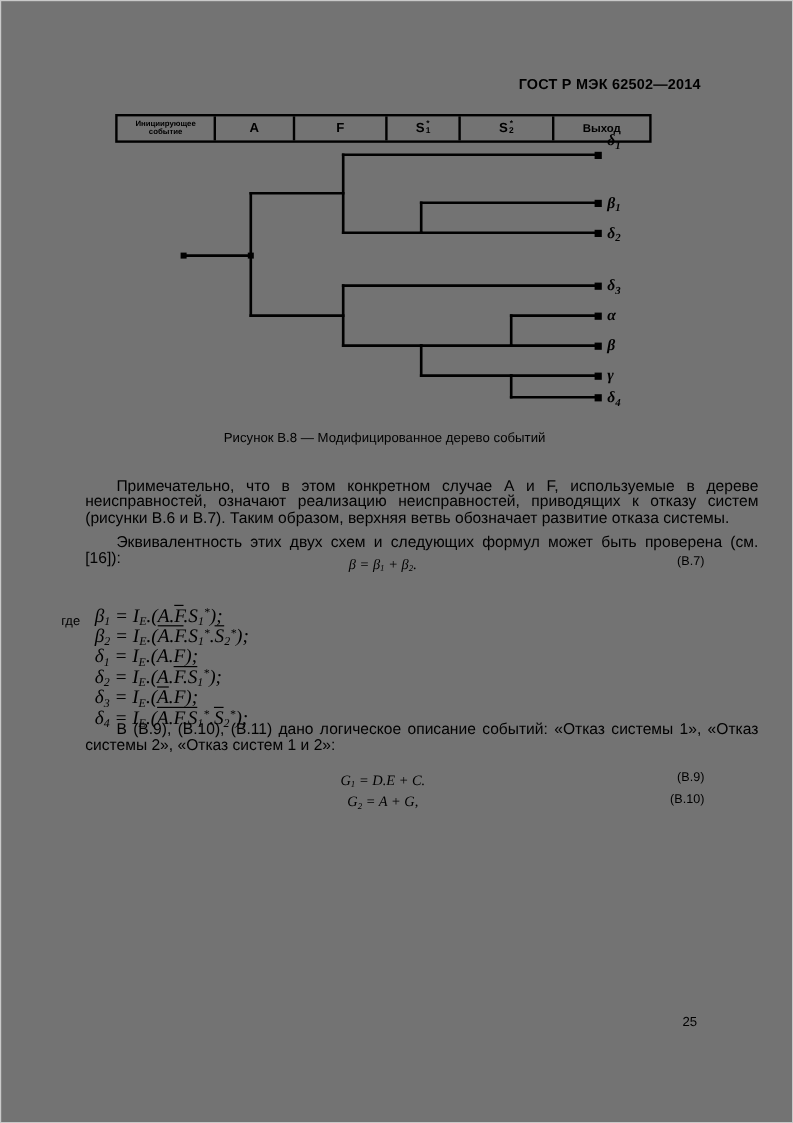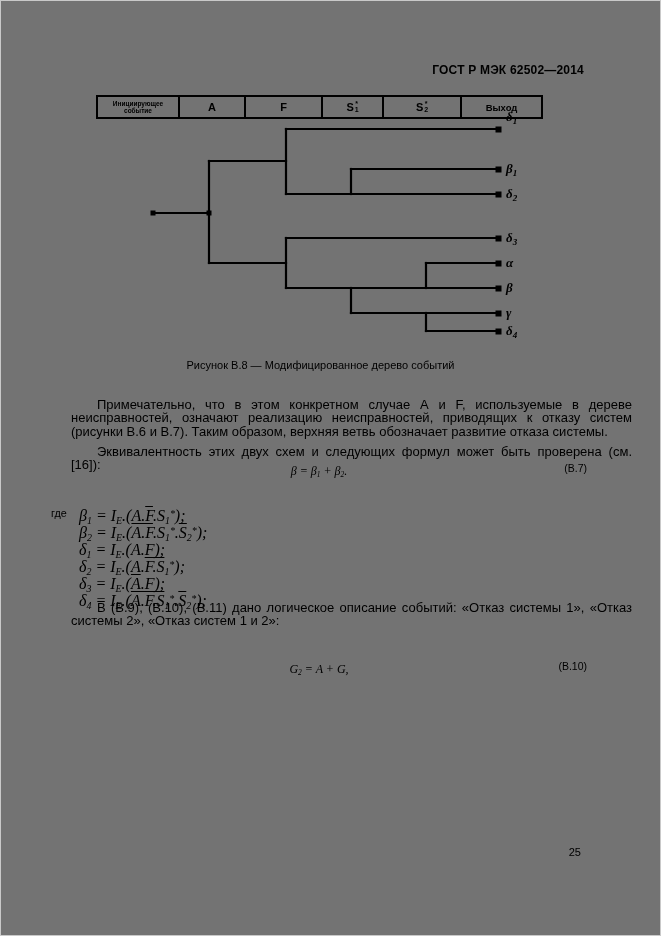--- a/index.html
+++ b/index.html
@@ -61,21 +61,21 @@
     position: absolute; right: 0; top: 1px;
     font-family: "Liberation Sans", sans-serif; font-style: normal; font-size: 10.5px;
   }
   .eq-b7  { top: 460px; }
   .eq-b8  { top: 478px; }
   .eq-b9  { top: 640px; }
   .eq-b10 { top: 658px; }
   .eq-b11 { top: 676px; }
   
   .defs { position: absolute; left: 50px; top: 506px; }
-  .def-row { display: flex; align-items: flex-start; height: 17px; }
+  .def-row { display: flex; align-items: flex-end; height: 17px; }
   .def-prefix { width: 28px; flex: 0 0 28px; font-size: 10.8px; }
   .def-formula { font-family: "Liberation Serif", serif; font-style: italic; font-size: 16px; }
   
   .f-sub { font-size: 0.62em; vertical-align: -0.28em; }
   .f-sup { font-size: 0.62em; vertical-align: 0.45em; }
   .f-ov  { text-decoration: overline; }
   .page-num {
     position: absolute; top: 845px; right: 79px; font-size: 11px;
   }
 </style>
@@ -195,20 +195,24 @@
       <span class="def-formula"><span>δ</span><span class="f-sub">3</span><span> = </span><span>I</span><span class="f-sub">E</span><span>.(</span><span class="f-ov">A</span><span>.F);</span></span>
     </div>
     <div class="def-row">
       <span class="def-prefix"></span>
       <span class="def-formula"><span>δ</span><span class="f-sub">4</span><span> = </span><span>I</span><span class="f-sub">E</span><span>.(</span><span class="f-ov">A.F.S</span><span class="f-sub">1</span><span class="f-sup">*</span><span>.</span><span class="f-ov">S</span><span class="f-sub">2</span><span class="f-sup">*</span><span>);</span></span>
     </div>
   </div>
 
   <div class="para para-logic">В (В.9), (В.10), (В.11) дано логическое описание событий: «Отказ системы 1», «Отказ системы 2», «Отказ систем 1 и 2»:</div>
 
+  <div class="eq-row eq-b9">
+    <span class="eq-formula"><span>G</span><span class="f-sub">1</span><span> = D.E + C.</span></span>
+    <span class="eq-num">(В.9)</span>
+  </div>
   <div class="eq-row eq-b10">
     <span class="eq-formula"><span>G</span><span class="f-sub">2</span><span> = A + G,</span></span>
     <span class="eq-num">(В.10)</span>
   </div>
 
   <div class="page-num">25</div>
 
 </div>
 
 </body></html>

